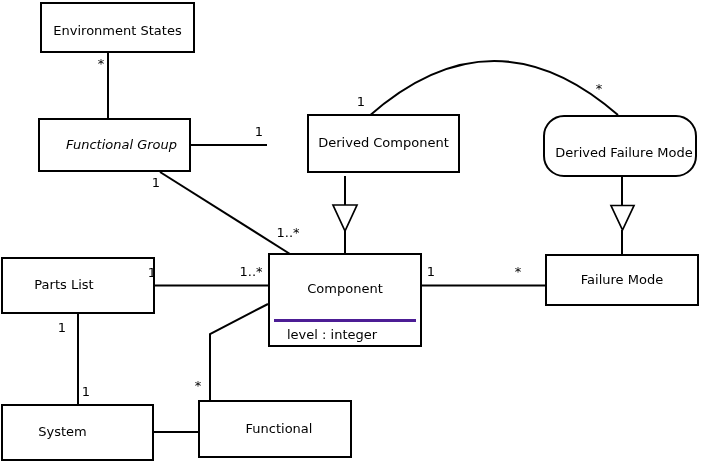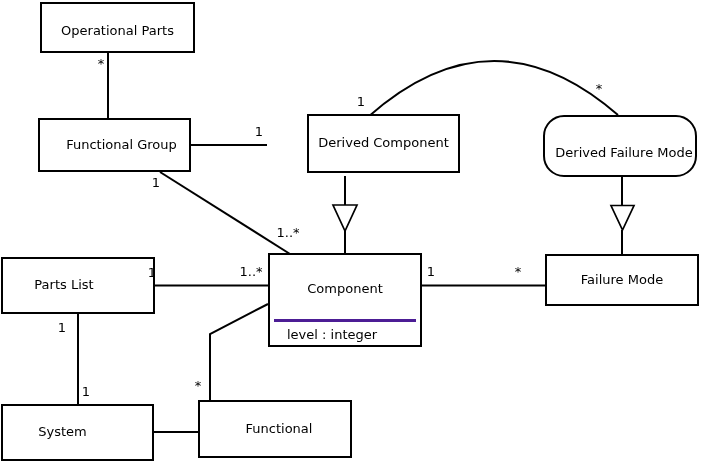--- a/index.html
+++ b/index.html
@@ -42,21 +42,21 @@
     align-items: center;
     justify-content: center;
     font-size: 13px;
     line-height: 1.15;
   }
   .uml-box .label { white-space: nowrap; }
 
   #box-operational-states { left: 40px;  top: 2px;   width: 155px; height: 51px; }
   #box-operational-states .label { transform: translateY(4px); }
   #box-functional-group   { left: 38px;  top: 118px; width: 153px; height: 54px; }
-  #box-functional-group .label { transform: translateX(7px); }
+  #box-functional-group .label { transform: translateX(7px); font-style: italic; }
   #box-derived-component  { left: 267px; top: 114px; width: 153px; height: 59px; margin-left: 40px; }
   #box-derived-failure-mode { left: 543px; top: 115px; width: 154px; height: 62px; border-radius: 21px; }
   #box-derived-failure-mode .label { transform: translate(4px,7px); }
   #box-failure-mode       { left: 545px; top: 254px; width: 154px; height: 52px; }
   #box-parts-list         { left: 1px;   top: 257px; width: 154px; height: 57px; }
   #box-parts-list .label  { transform: translateX(-14px); }
   #box-system             { left: 1px;   top: 404px; width: 153px; height: 57px; }
   #box-system .label      { transform: translateX(-15px); }
   #box-environment        { left: 198px; top: 400px; width: 154px; height: 58px; }
   #box-environment .label { transform: translateX(4px); }
@@ -115,21 +115,21 @@
     <polygon points="611,205.5 634,205.5 622.5,230"></polygon>
     <line x1="622" y1="230" x2="622" y2="255"></line>
     <line x1="155" y1="285.5" x2="268" y2="285.5"></line>
     <line x1="422" y1="285.5" x2="545" y2="285.5"></line>
     <line x1="78" y1="314" x2="78" y2="405"></line>
     <line x1="154" y1="432" x2="199" y2="432"></line>
     <polyline points="210,401 210,334 268,304"></polyline>
   </svg>
 
   <div class="uml-box" id="box-operational-states">
-    <span class="label">Operational Parts</span>
+    <span class="label">Environment States</span>
   </div>
 
   <div class="uml-box" id="box-functional-group">
     <span class="label">Functional Group</span>
   </div>
 
   <div class="uml-box" id="box-derived-component">
     <span class="label">Derived Component</span>
   </div>
 

